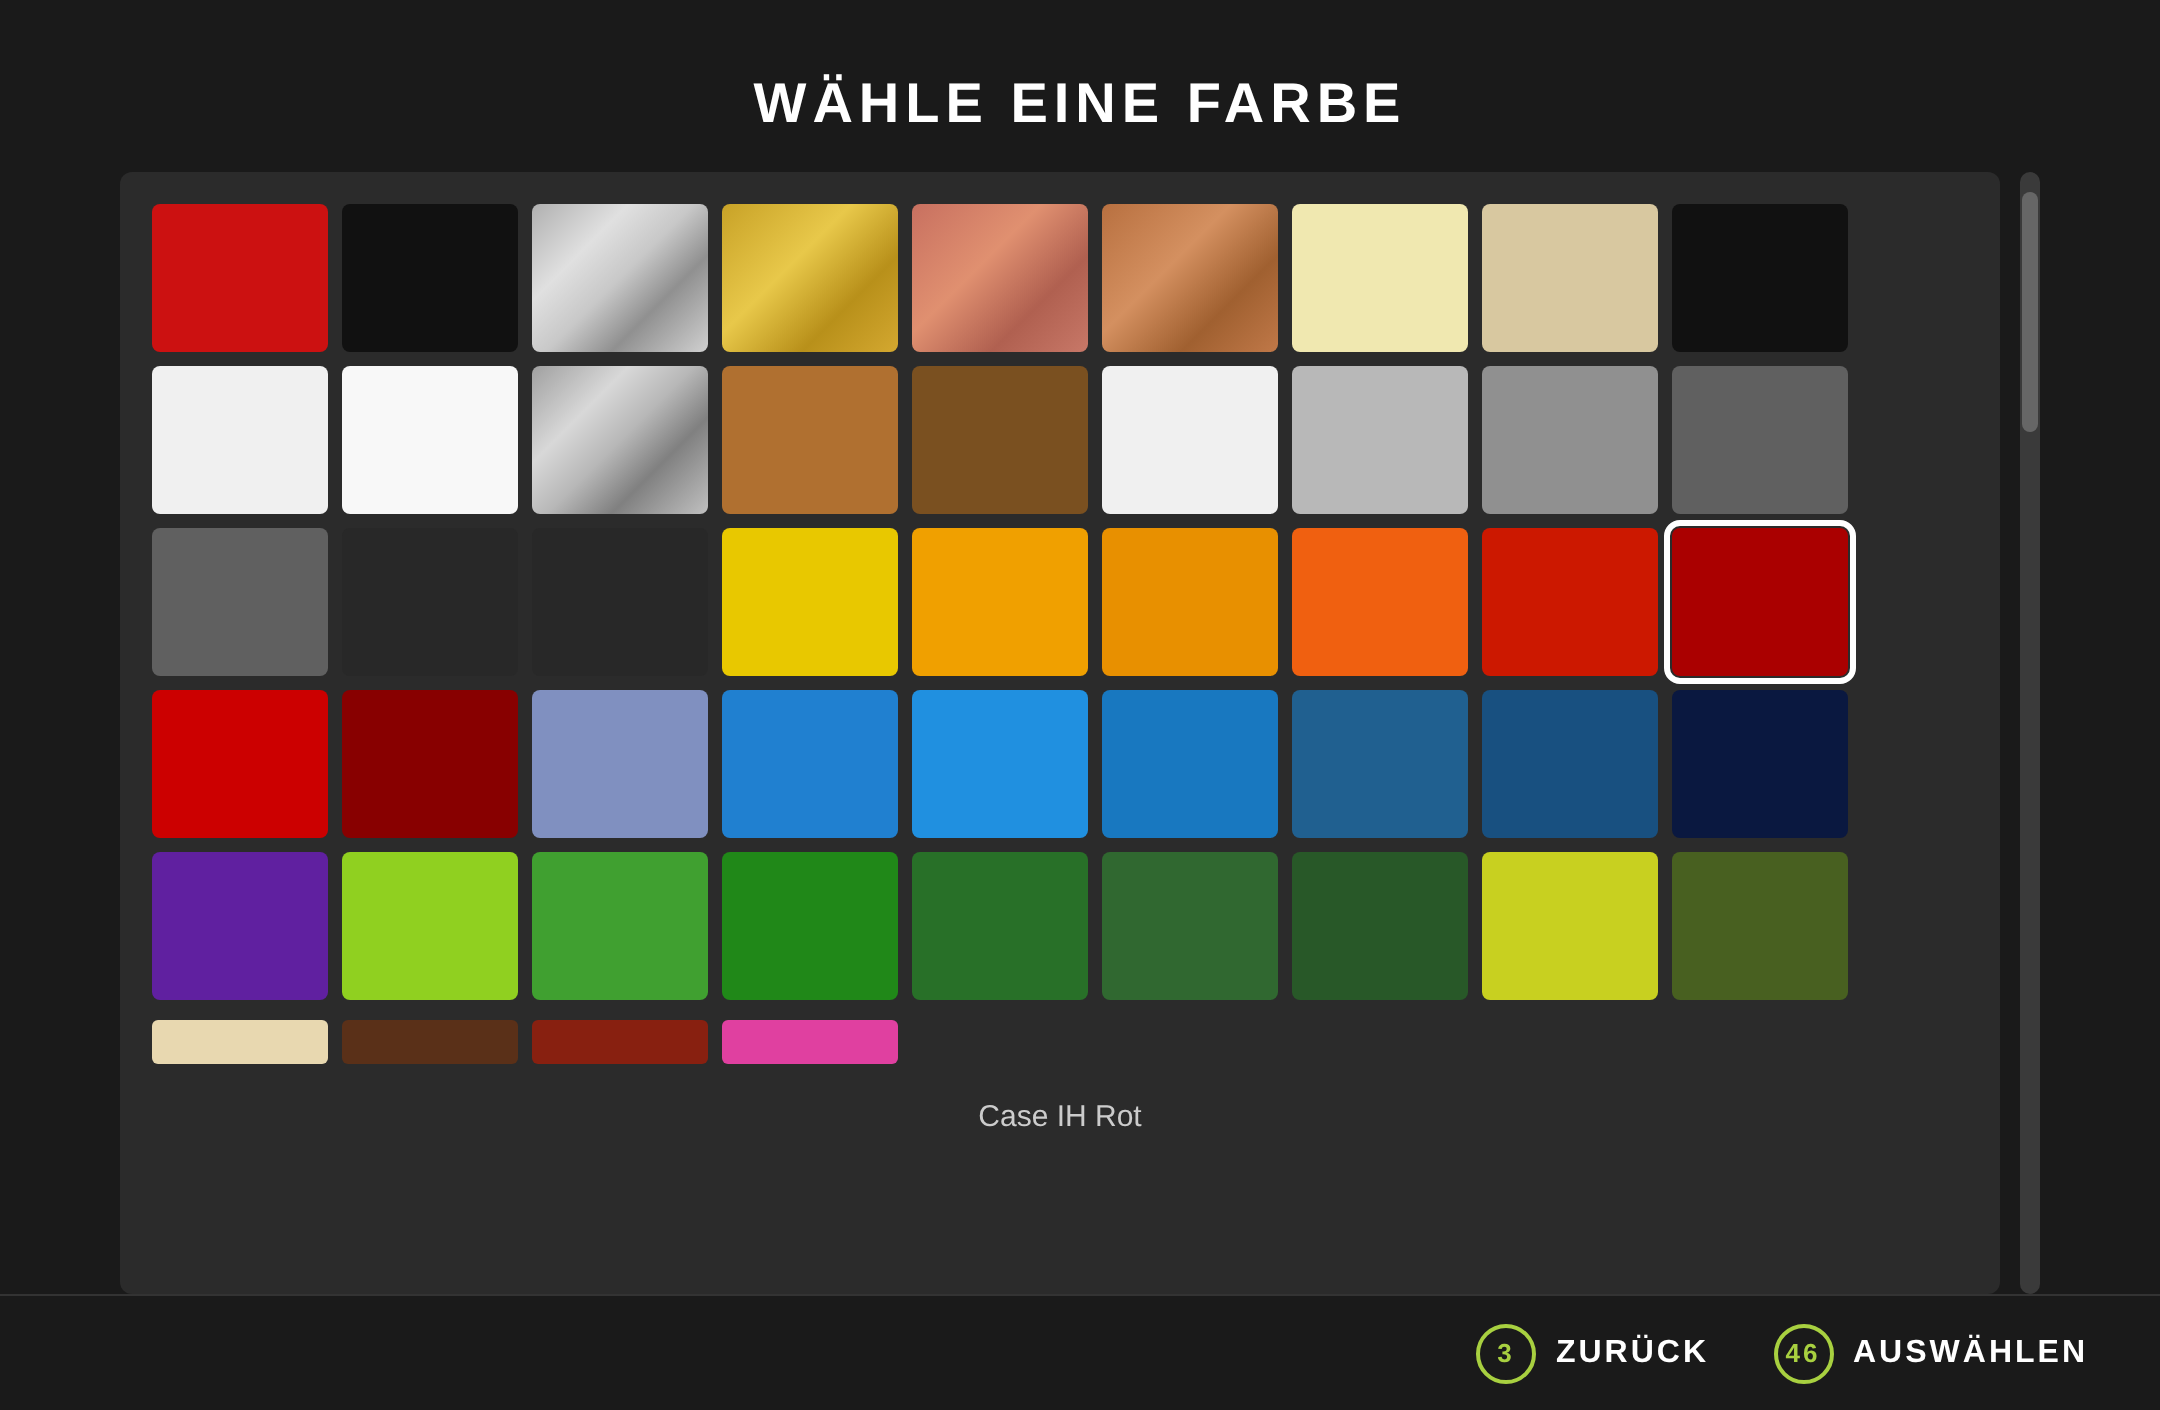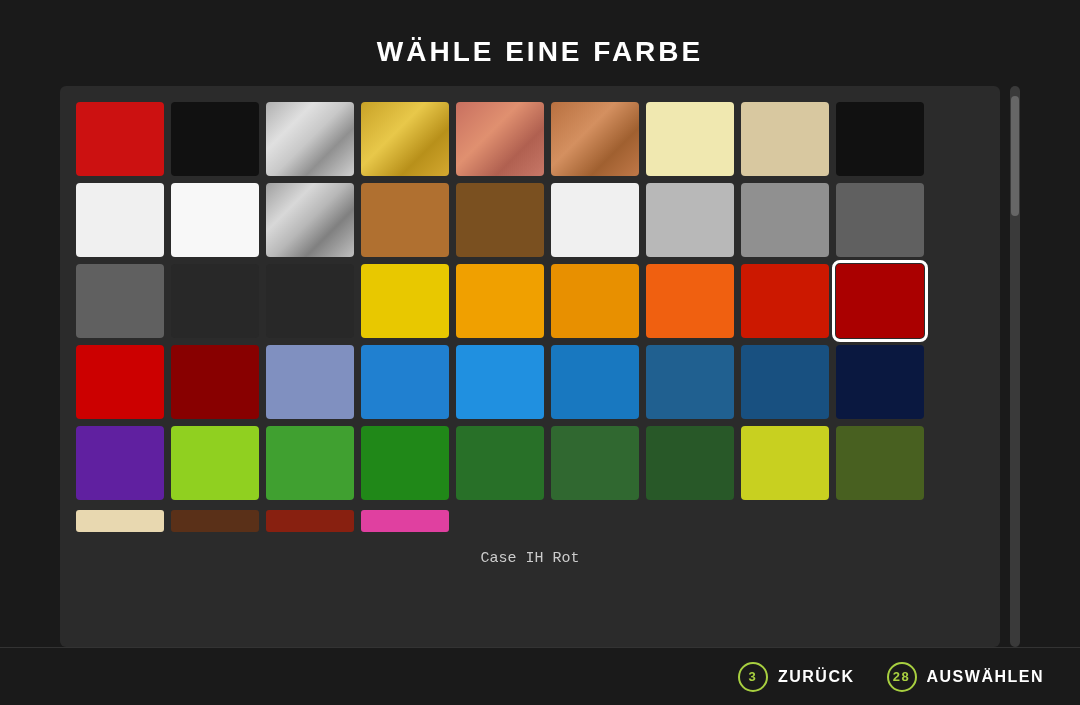--- a/index.html
+++ b/index.html
@@ -21,21 +21,20 @@
       font-weight: bold;
       letter-spacing: 3px;
       margin-top: 36px;
       margin-bottom: 18px;
     }
 
     .main-area {
       display: flex;
       width: 960px;
       flex: 1;
-      font-family: Liberation Mono, monospace;
     }
 
     .color-panel {
       flex: 1;
       background: #2b2b2b;
       border-radius: 6px;
       padding: 16px 16px 12px 16px;
       display: flex;
       flex-direction: column;
       gap: 8px;
@@ -237,16 +236,16 @@
     <div class="scrollbar-thumb"></div>
   </div>
 </div>
 
 <div class="footer">
   <div class="footer-btn">
     <div class="btn-badge badge-green">3</div>
     <span>ZURÜCK</span>
   </div>
   <div class="footer-btn">
-    <div class="btn-badge badge-green">28</div>
+    <div class="btn-badge badge-green">46</div>
     <span>AUSWÄHLEN</span>
   </div>
 </div>
 
 </body></html>

